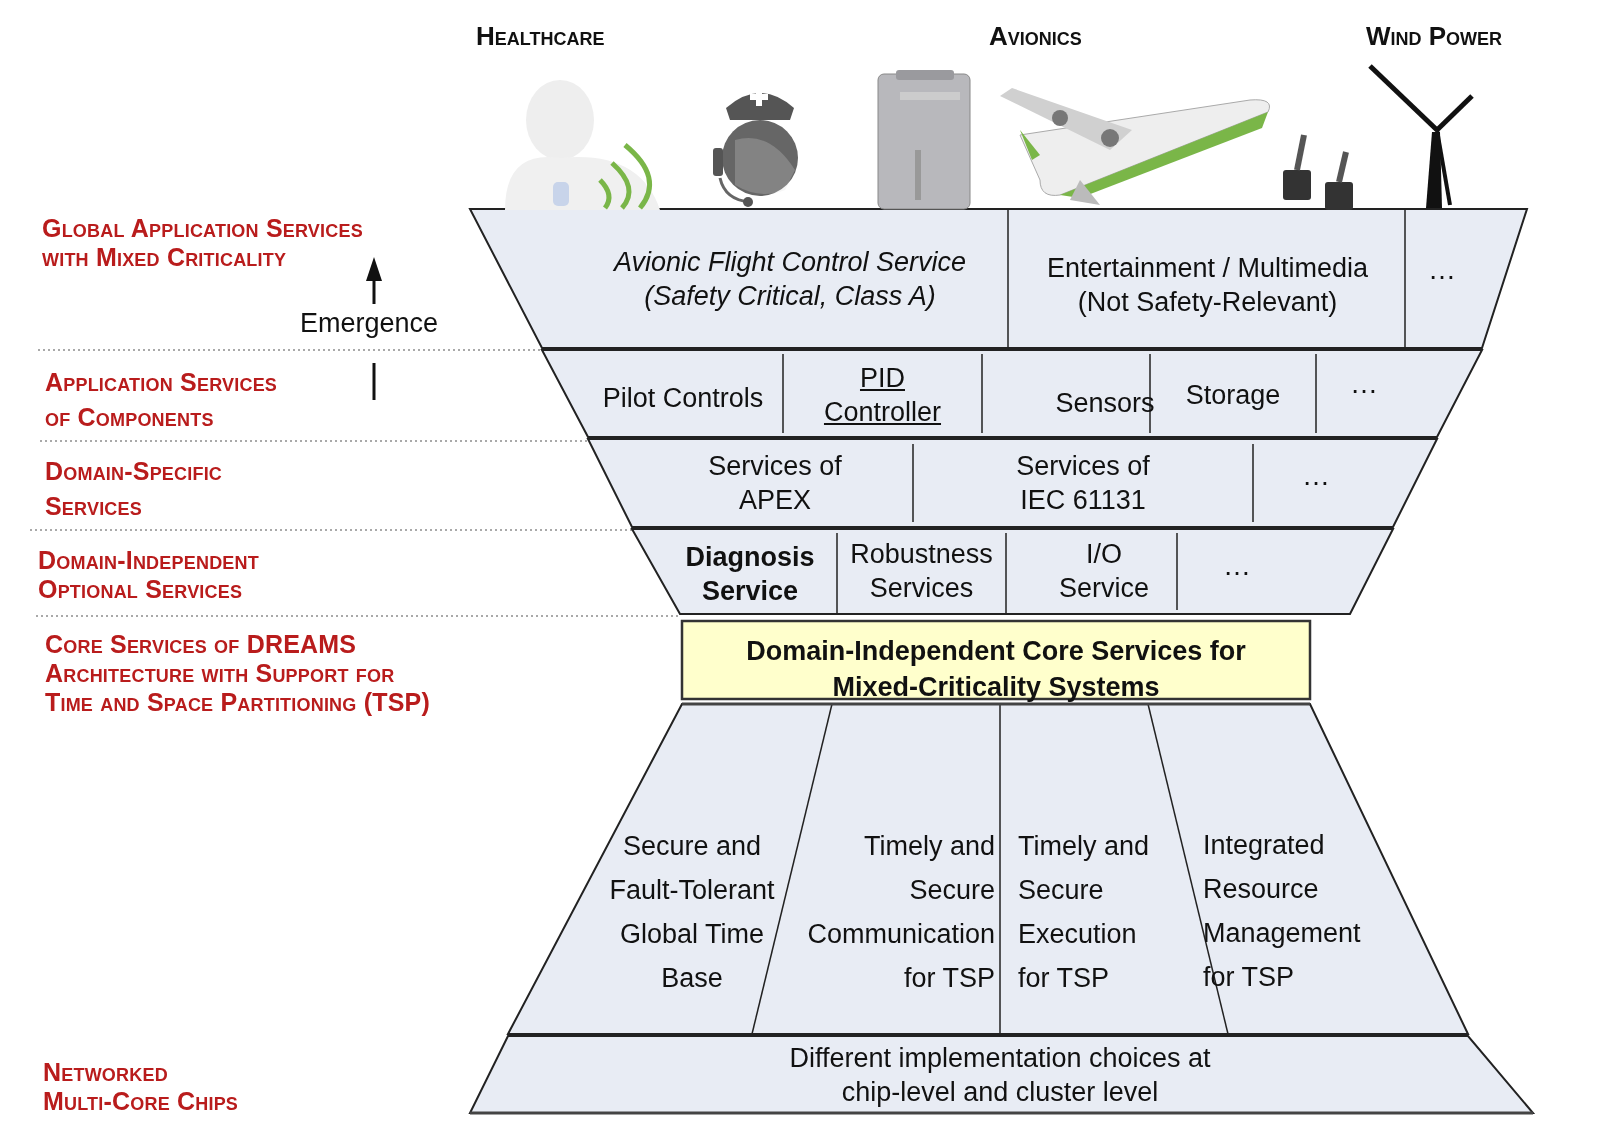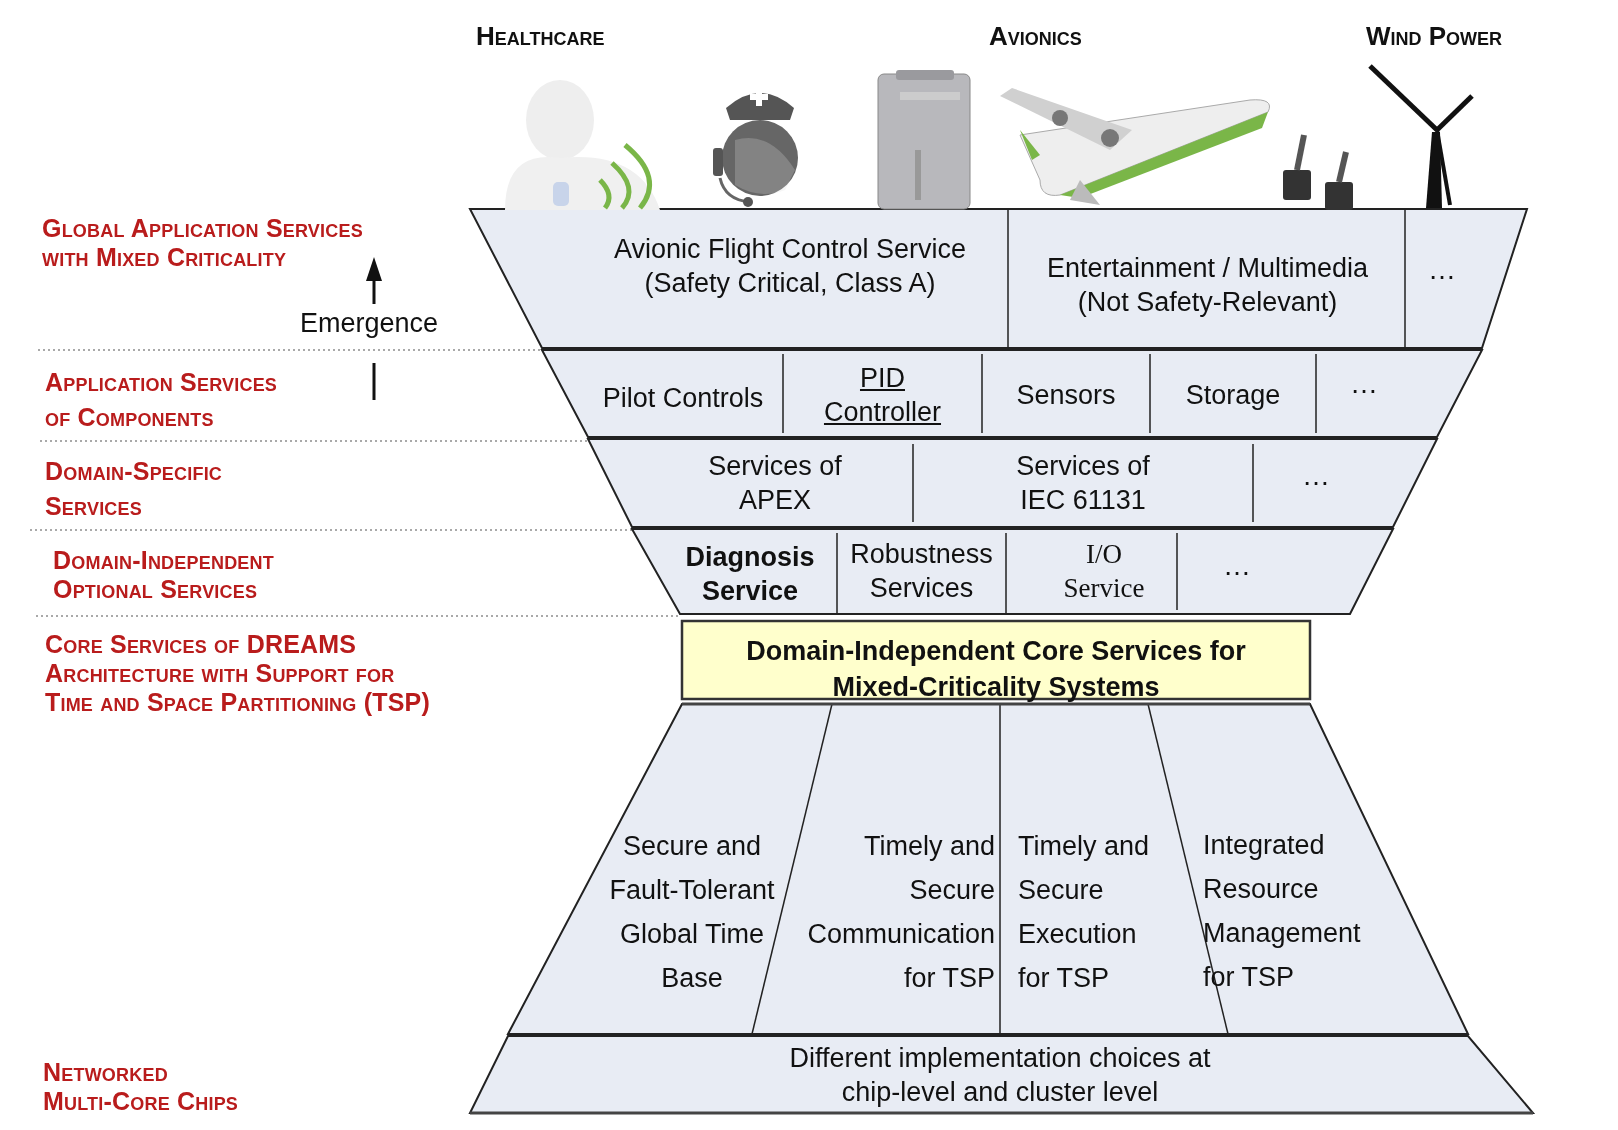--- a/index.html
+++ b/index.html
@@ -110,52 +110,52 @@
 <div class="domain" style="left:989px;top:21px;">Avionics</div>
 <div class="domain" style="left:1366px;top:21px;">Wind Power</div>
 
 <div class="sc" style="left:42px;top:214px;">Global Application Services
 with Mixed Criticality</div>
 <div class="txt" style="left:300px;top:306px;text-align:left;">Emergence</div>
 <div class="sc" style="left:45px;top:365px;line-height:35px;">Application Services
 of Components</div>
 <div class="sc" style="left:45px;top:454px;line-height:35px;">Domain-Specific
 Services</div>
-<div class="sc" style="left:53px;top:546px;">Domain-Independent
+<div class="sc" style="left:38px;top:546px;">Domain-Independent
 Optional Services</div>
 <div class="sc" style="left:45px;top:630px;">Core Services of DREAMS
 Architecture with Support for
 Time and Space Partitioning (TSP)</div>
 <div class="sc" style="left:43px;top:1058px;">Networked
 Multi-Core Chips</div>
 
-<div class="txt" style="left:580px;top:232px;width:420px;">Avionic Flight Control Service
+<div class="txt" style="left:580px;top:245px;width:420px;font-style:italic;">Avionic Flight Control Service
 (Safety Critical, Class A)</div>
 <div class="txt" style="left:1010px;top:251px;width:395px;">Entertainment / Multimedia
 (Not Safety-Relevant)</div>
 <div class="dots" style="left:1428px;top:254px;">…</div>
 
 <div class="txt" style="left:585px;top:381px;width:196px;">Pilot Controls</div>
 <div class="txt" style="left:785px;top:361px;width:195px;text-decoration:underline;">PID
 Controller</div>
-<div class="txt" style="left:984px;top:378px;width:164px;">Sensors</div>
+<div class="txt" style="left:984px;top:386px;width:164px;padding-left:39px;">Sensors</div>
 <div class="txt" style="left:1152px;top:378px;width:162px;">Storage</div>
 <div class="dots" style="left:1350px;top:368px;">…</div>
 
 <div class="txt" style="left:640px;top:449px;width:270px;">Services of
 APEX</div>
 <div class="txt" style="left:915px;top:449px;width:336px;">Services of
 IEC 61131</div>
 <div class="dots" style="left:1302px;top:460px;">…</div>
 
 <div class="txt" style="left:665px;top:540px;width:170px;font-weight:bold;">Diagnosis
 Service</div>
 <div class="txt" style="left:839px;top:537px;width:165px;">Robustness
 Services</div>
-<div class="txt" style="left:1008px;top:537px;width:192px;font-family:Liberation Serif, serif;">I/O
+<div class="txt" style="left:1008px;top:537px;width:192px;">I/O
 Service</div>
 <div class="dots" style="left:1223px;top:550px;">…</div>
 
 <div class="core" style="left:684px;top:625px;width:624px;margin-top:8px;">Domain-Independent Core Services for
 Mixed-Criticality Systems</div>
 
 <div class="txt" style="left:585px;top:824px;width:214px;text-align:center;line-height:44px;">Secure and
 Fault-Tolerant
 Global Time
 Base</div>

